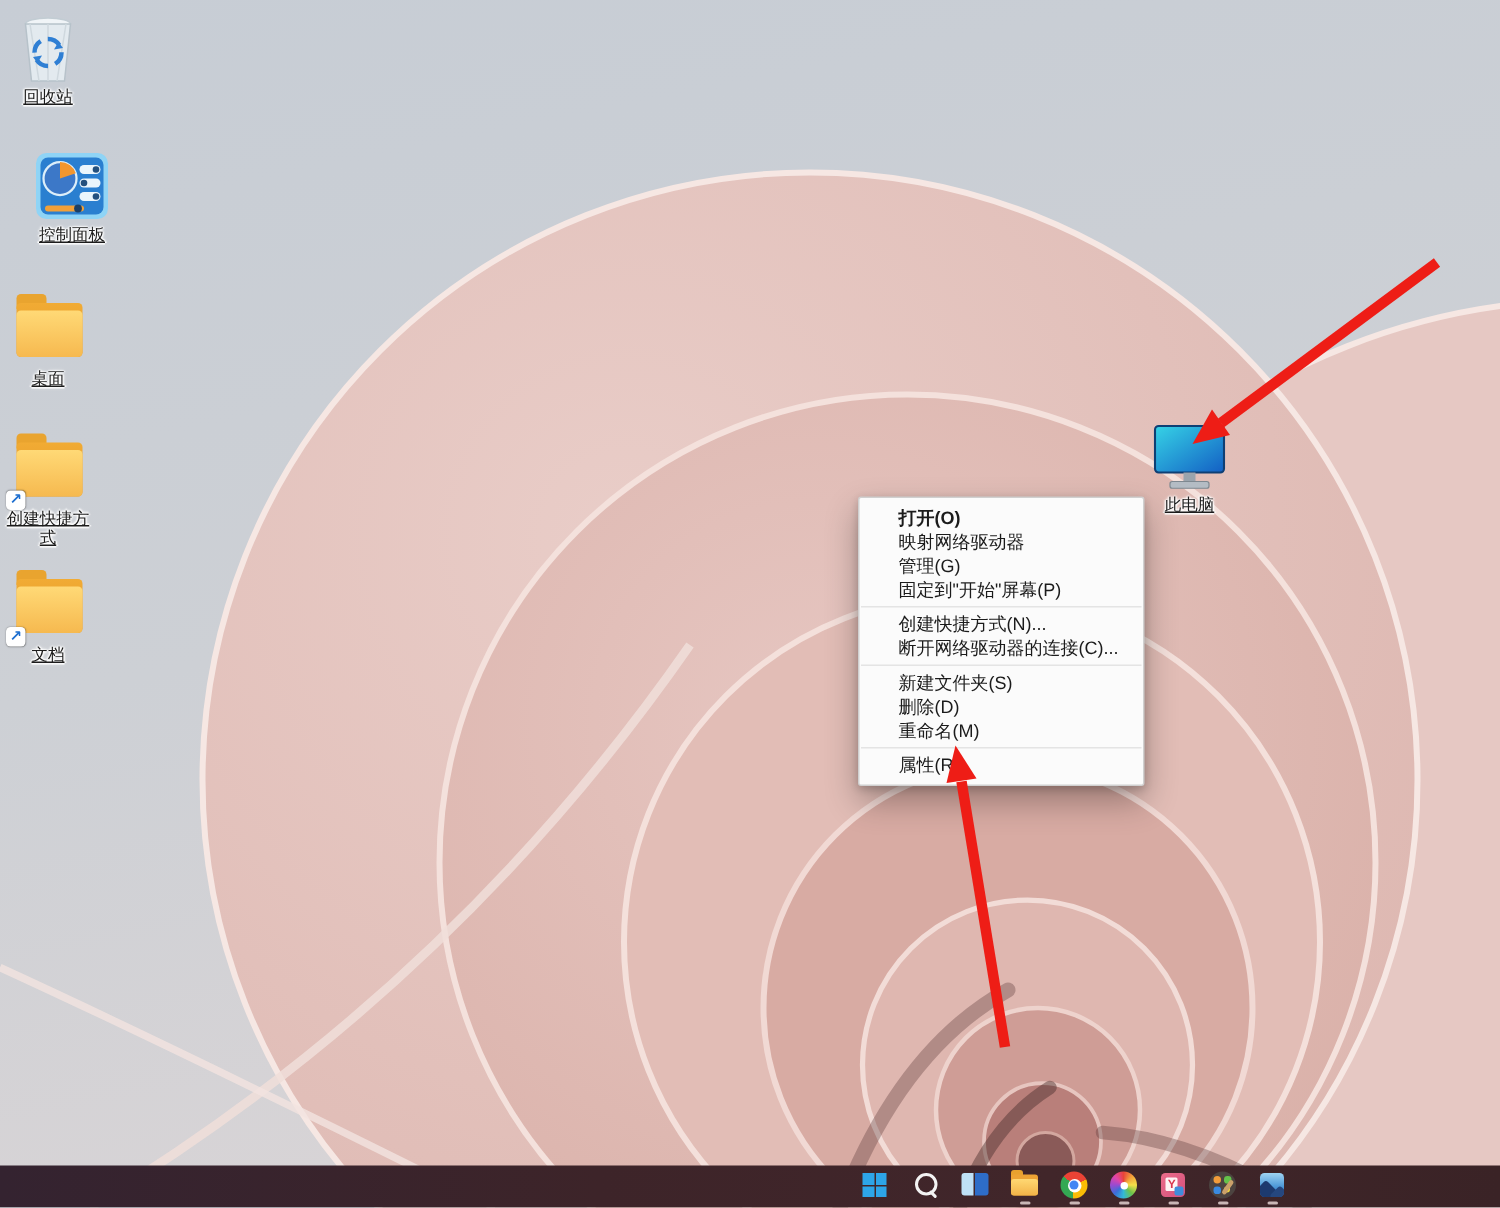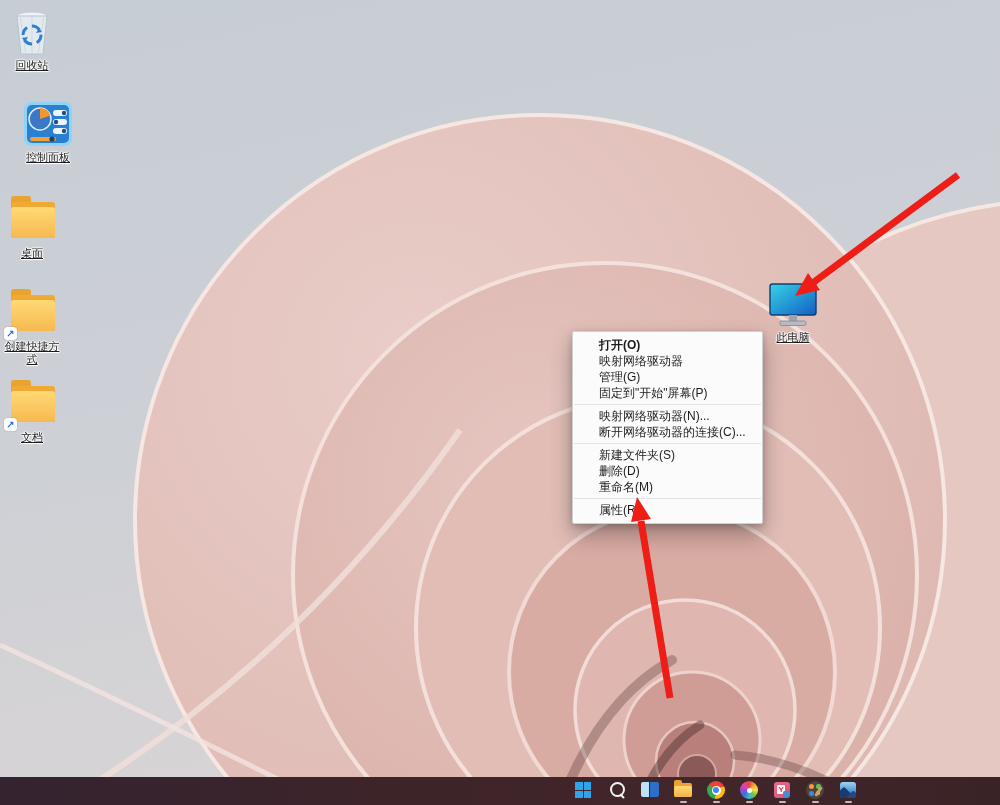--- a/index.html
+++ b/index.html
@@ -218,21 +218,21 @@
   </div>
   <span class="desk-label">此电脑</span>
 </div>
 
 <div id="context-menu">
   <div class="menu-item bold">打开(O)</div>
   <div class="menu-item">映射网络驱动器</div>
   <div class="menu-item">管理(G)</div>
   <div class="menu-item">固定到"开始"屏幕(P)</div>
   <div class="menu-sep"></div>
-  <div class="menu-item">映射网络驱动器(N)...</div>
+  <div class="menu-item">创建快捷方式(N)...</div>
   <div class="menu-item">断开网络驱动器的连接(C)...</div>
   <div class="menu-sep"></div>
   <div class="menu-item">新建文件夹(S)</div>
   <div class="menu-item">删除(D)</div>
   <div class="menu-item">重命名(M)</div>
   <div class="menu-sep"></div>
   <div class="menu-item">属性(R)</div>
 </div>
 
 <svg id="arrows" width="1000" height="805" viewBox="0 0 1000 805">

